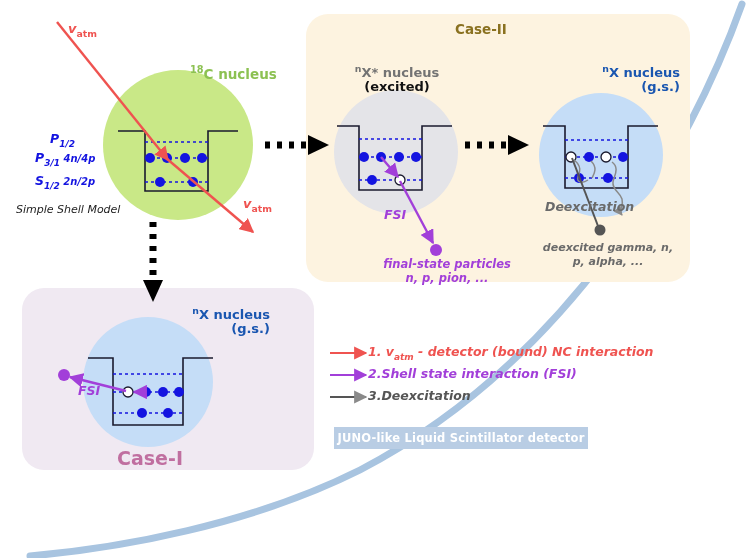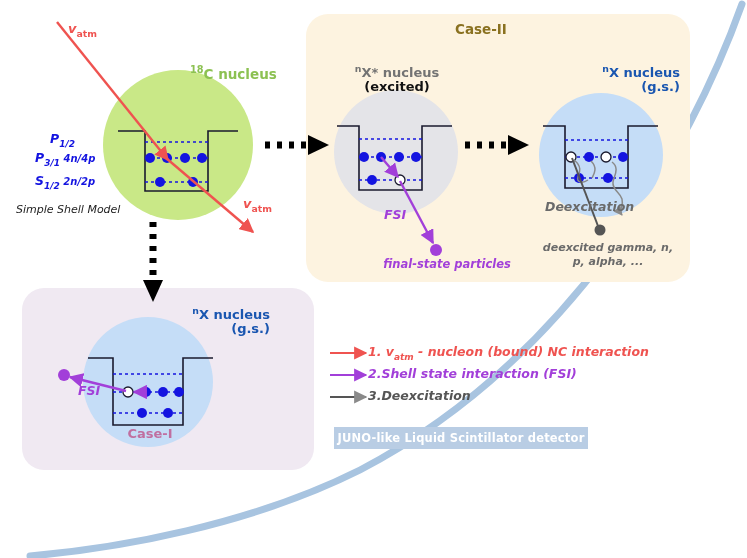--- a/index.html
+++ b/index.html
@@ -173,32 +173,33 @@
   <div class="txt bold ctr" style="left:336px; top:80px; width:122px; font-size:13px; color:#111111;">(excited)</div>
 
   <div class="txt bold rt" style="left:556px; top:64px; width:124px; font-size:13px; color:#1a56b0;"><sup>n</sup><span>X nucleus</span></div>
   <div class="txt bold rt" style="left:556px; top:80px; width:124px; font-size:13px; color:#1a56b0;">(g.s.)</div>
 
   <div class="txt bi" style="left:384px; top:208px; font-size:12.5px; color:#a23fd9;">FSI</div>
 
   <div class="txt bi" style="left:78px; top:384px; font-size:12.5px; color:#a23fd9;">FSI</div>
 
   <div class="txt bi ctr" style="left:372px; top:258px; width:150px; font-size:11.5px; color:#a23fd9;">final-state particles</div>
+  <div class="txt bi ctr" style="left:372px; top:272px; width:150px; font-size:11.5px; color:#a23fd9;">n, p, pion, ...</div>
 
   <div class="txt bi" style="left:545px; top:200px; font-size:12.5px; color:#6a6a6a;">Deexcitation</div>
 
   <div class="txt bi ctr" style="left:528px; top:242px; width:160px; font-size:11px; color:#6a6a6a;">deexcited gamma, n,</div>
   <div class="txt bi ctr" style="left:528px; top:256px; width:160px; font-size:11px; color:#6a6a6a;">p, alpha, ...</div>
 
   <div class="txt bold rt" style="left:146px; top:306px; width:124px; font-size:13px; color:#1a56b0;"><sup>n</sup><span>X nucleus</span></div>
   <div class="txt bold rt" style="left:146px; top:322px; width:124px; font-size:13px; color:#1a56b0;">(g.s.)</div>
 
-  <div class="txt bold ctr" style="left:110px; top:427px; width:80px; font-size:13px; color:#c06fa0;">Case-I</div>
-
-  <div class="txt bi" style="left:368px; top:345px; font-size:12.5px; color:#ef5350;"><span>1.</span> <span>v</span><sub>atm</sub><span> - nucleon (bound) NC interaction</span></div>
+  <div class="txt bold ctr" style="left:110px; top:448px; width:80px; font-size:19px; color:#c06fa0;">Case-I</div>
+
+  <div class="txt bi" style="left:368px; top:345px; font-size:12.5px; color:#ef5350;"><span>1.</span> <span>v</span><sub>atm</sub><span> - detector (bound) NC interaction</span></div>
 
   <div class="txt bi" style="left:368px; top:367px; font-size:12.5px; color:#a23fd9;"><span>2.</span><span>Shell state interaction (FSI)</span></div>
 
   <div class="txt bi" style="left:368px; top:389px; font-size:12.5px; color:#555555;"><span>3.</span><span>Deexcitation</span></div>
 
   <div style="position:absolute; left:334px; top:427px; width:254px; height:22px; background:#b9cde4; display:flex; align-items:center; justify-content:center;">
     <span class="bold" style="font-size:11.5px; color:#ffffff; letter-spacing:0.2px;">JUNO-like Liquid Scintillator detector</span>
   </div>
 
 </div>

